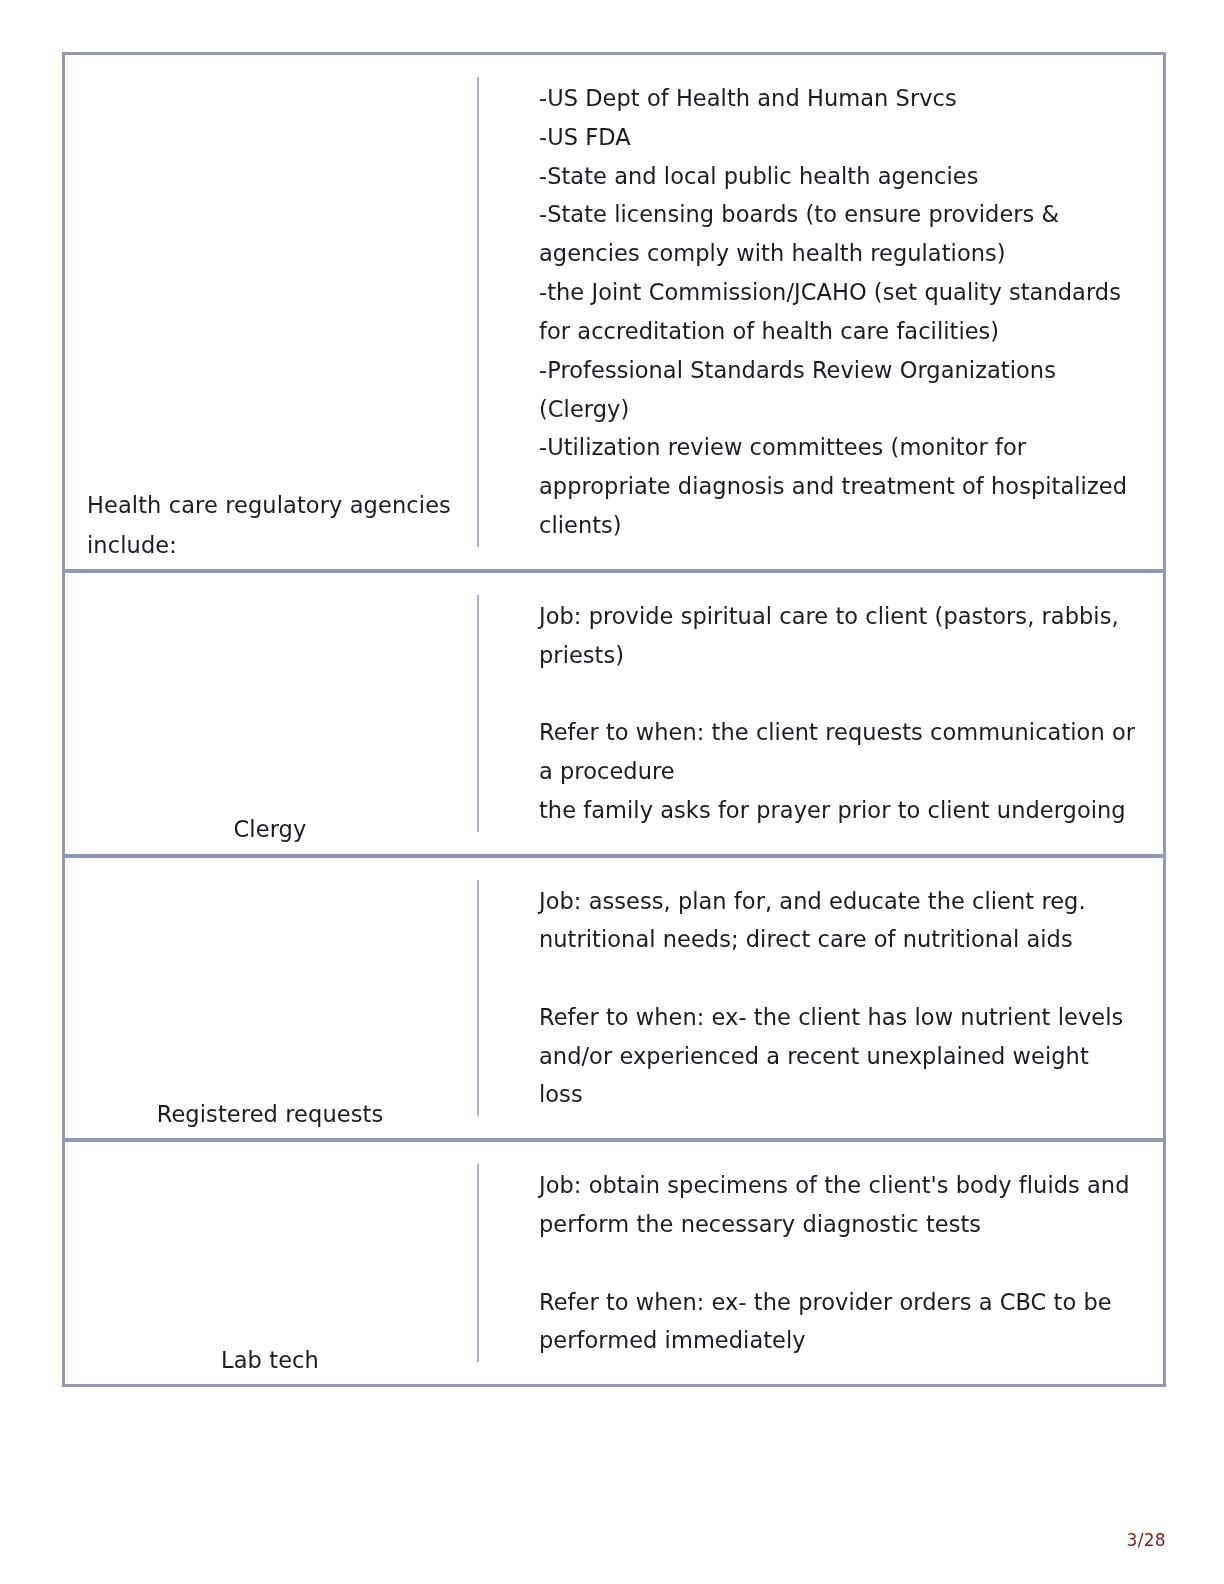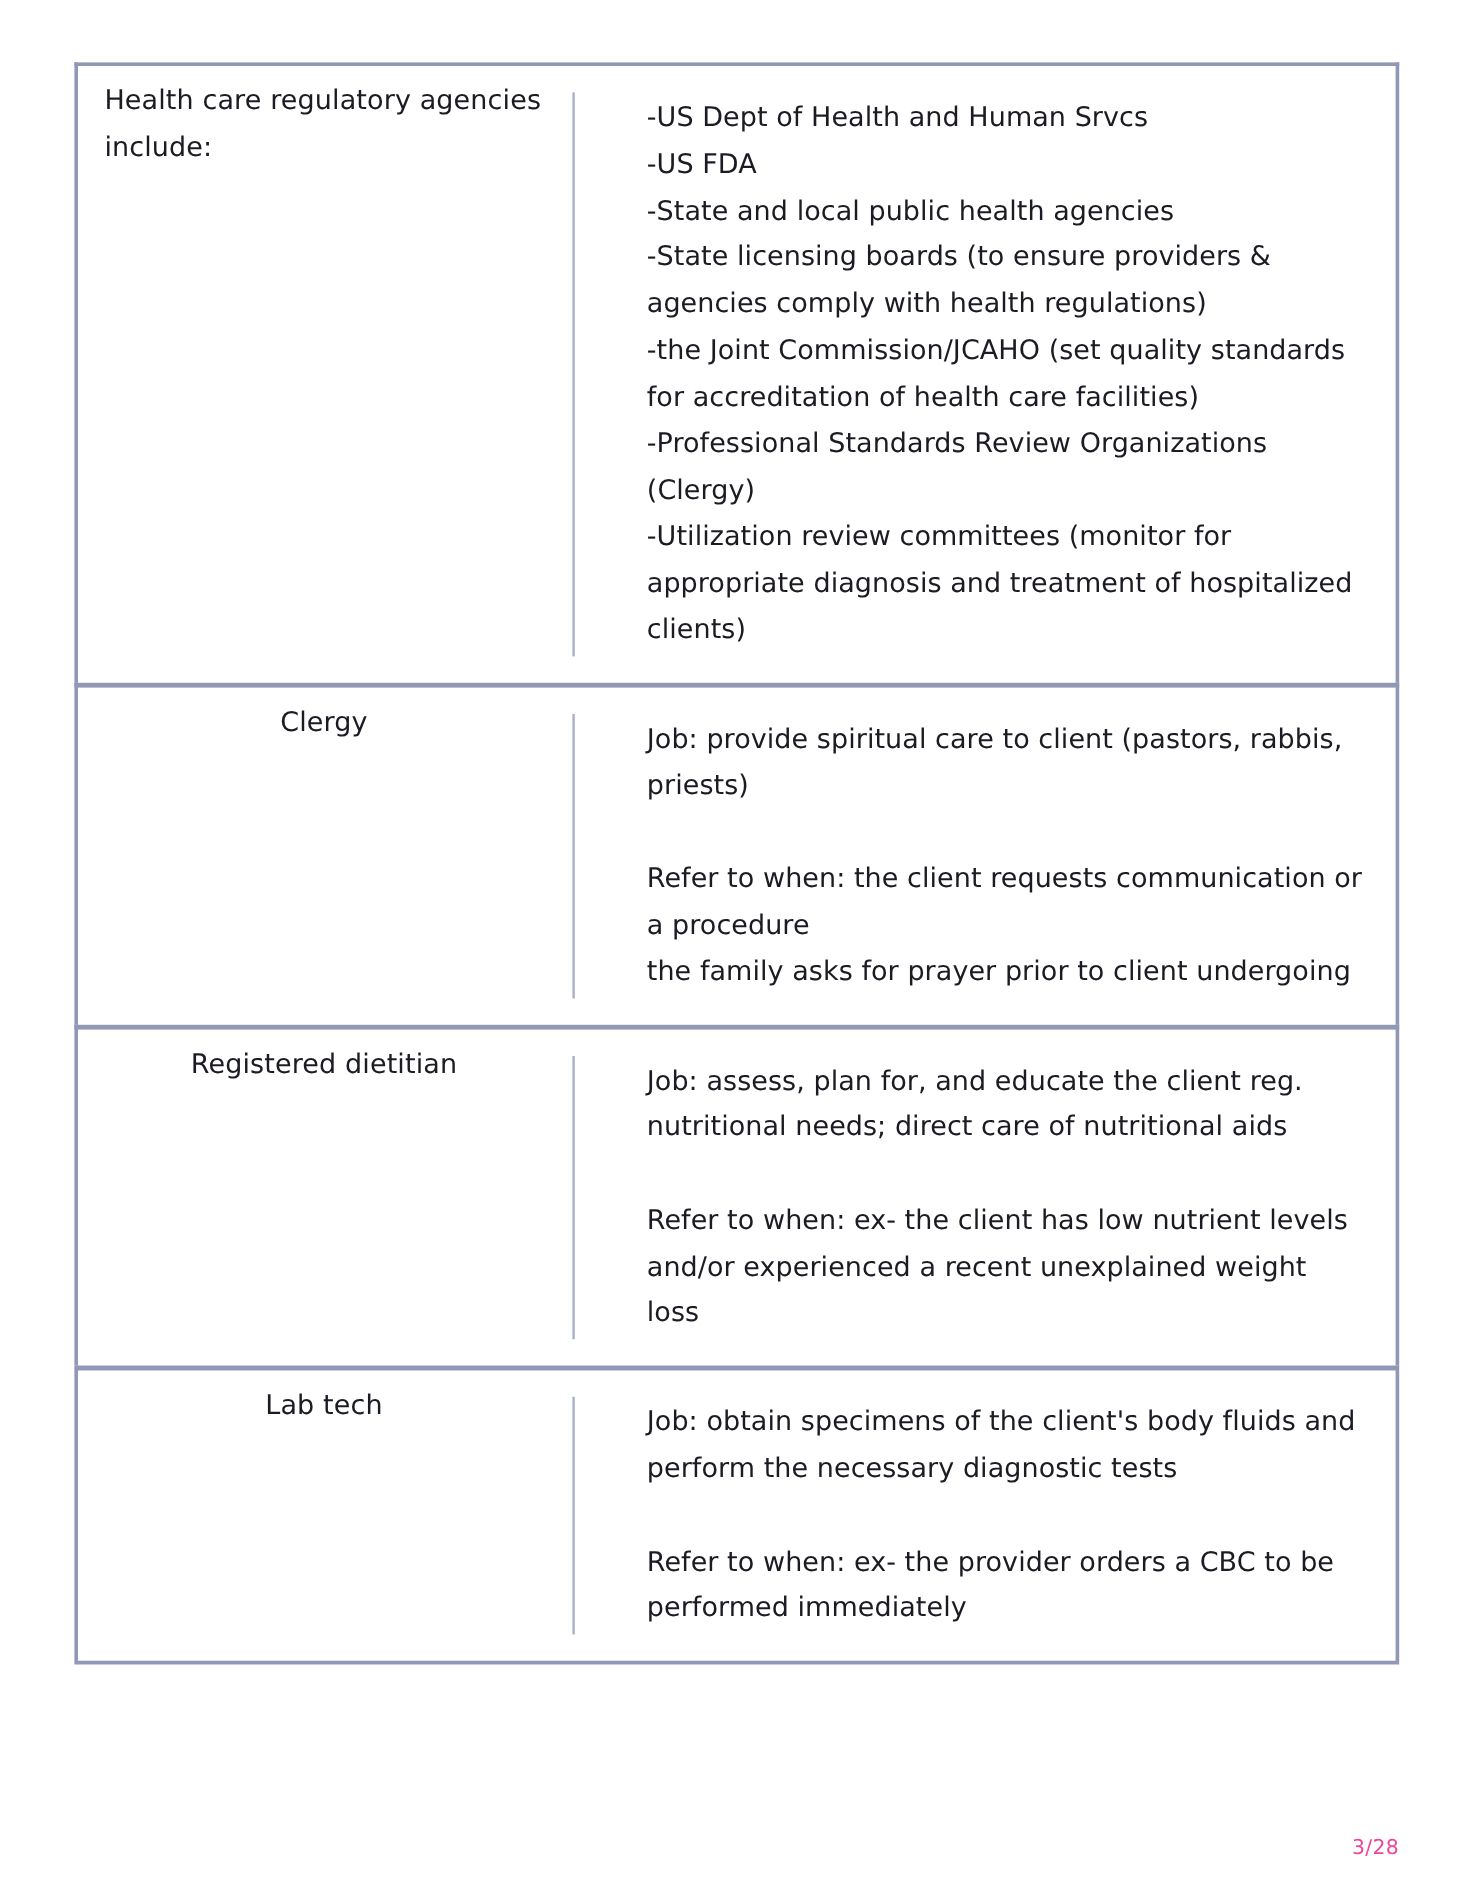--- a/index.html
+++ b/index.html
@@ -43,22 +43,22 @@
 
   .row.first { border-top: 3px solid #9198b5; }
   .row.last  { border-bottom: 3px solid #9198b5; }
   .row.sep   { border-top: 4px solid #9198b5; }
 
   .cell-label {
     width: 412px;
     flex: 0 0 412px;
     box-sizing: border-box;
     display: flex;
-    align-items: flex-start;
-    padding: 10px 24px 28px 22px;
+    align-items: flex-end;
+    padding: 10px 24px 4px 22px;
     font-size: 22.5px;
     line-height: 1.74;
     letter-spacing: 0.1px;
   }
   .cell-label.left-al { justify-content: flex-start; text-align: left; }
   .cell-label.center-al { justify-content: center; text-align: center; }
 
   .divider-wrap {
     flex: 0 0 2px;
     display: flex;
@@ -83,21 +83,21 @@
   .cell-body .para { margin: 0; }
   .cell-body .para + .para { margin-top: 1.72em; }
   .cell-body .line { display: block; white-space: pre; }
 
   
   .page-number {
     position: absolute;
     right: 58px;
     bottom: 34px;
     font-size: 17px;
-    color: #ec4899;
+    color: #7f1d1d;
     letter-spacing: 0.3px;
   }
 </style>
 </head>
 <body>
 
 <div class="page">
 
   <div class="study-table">
 
@@ -141,21 +141,21 @@
         <p class="para">
           <span class="line">Refer to when: the client requests communication or</span>
           <span class="line">a procedure</span>
           <span class="line">the family asks for prayer prior to client undergoing</span>
         </p>
       </div>
     </div>
 
     <div class="row sep">
       <div class="cell-label center-al">
-        <span>Registered dietitian</span>
+        <span>Registered requests</span>
       </div>
       <div class="divider-wrap">
         <div class="vline"></div>
       </div>
       <div class="cell-body">
         <p class="para">
           <span class="line">Job: assess, plan for, and educate the client reg.</span>
           <span class="line">nutritional needs; direct care of nutritional aids</span>
         </p>
         <p class="para">

